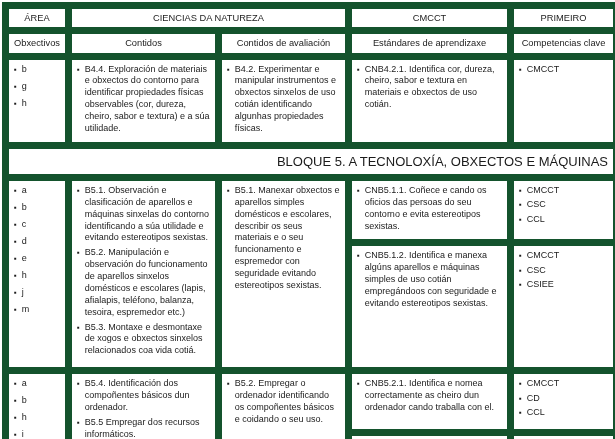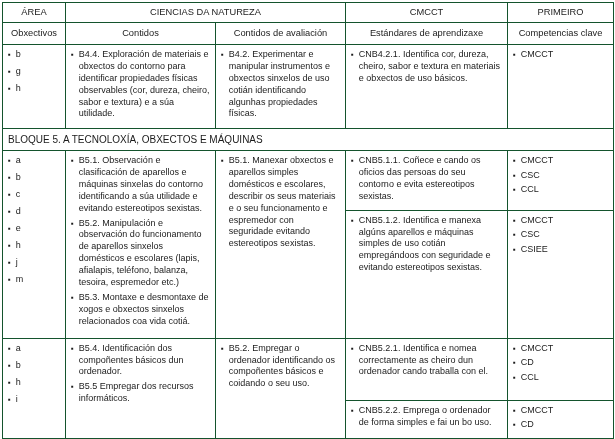--- a/index.html
+++ b/index.html
@@ -10,38 +10,38 @@
   }
   .page { width:615px; height:439px; box-sizing:border-box; padding:2px 2px; }
   table.curr {
     border-collapse: collapse;
     table-layout: fixed;
     width:611px;
     font-size:9px;
     line-height:1.32;
   }
   table.curr th, table.curr td {
-    border:1px solid #14532d;
+    border:7px solid #14532d;
     vertical-align:top;
     padding:4px 5px 4px 5px;
     box-sizing:border-box;
     overflow:hidden;
   }
   table.curr th {
     font-weight:normal;
     text-align:center;
     vertical-align:middle;
     padding:3px 2px;
     font-size:9.3px;
   }
   td.block {
-    text-align:left;
+    text-align:right;
     vertical-align:middle;
     padding:3px 2px;
-    font-size:10px;
+    font-size:13px;
   }
   .li { display:flex; gap:5px; margin:0 0 3px 0; }
   .li:last-child { margin-bottom:0; }
   .bullet { flex:0 0 auto; font-size:8px; line-height:1.5; }
   .txt { flex:1 1 auto; }
   td.obj { padding-left:6px; }
   td.obj .li { margin-bottom:5px; }
   td.cmp .li { margin-bottom:2.5px; }
   td.std .li, td.cnt .li, td.cri .li { margin-bottom:3px; }
 </style>
@@ -97,21 +97,21 @@
           </td>
       <td class="cri">
             <div class="li">
               <span class="bullet">▪</span>
               <span class="txt">B4.2. Experimentar e manipular instrumentos e obxectos sinxelos de uso cotián identificando algunhas propiedades físicas.</span>
             </div>
           </td>
       <td class="std">
         <div class="li">
           <span class="bullet">▪</span>
-          <span class="txt">CNB4.2.1. Identifica cor, dureza, cheiro, sabor e textura en materiais e obxectos de uso básicos.</span>
+          <span class="txt">CNB4.2.1. Identifica cor, dureza, cheiro, sabor e textura en materiais e obxectos de uso cotián.</span>
         </div>
       </td>
       <td class="cmp">
             <div class="li">
               <span class="bullet">▪</span>
               <span class="txt">CMCCT</span>
             </div>
           </td>
     </tr>
 

